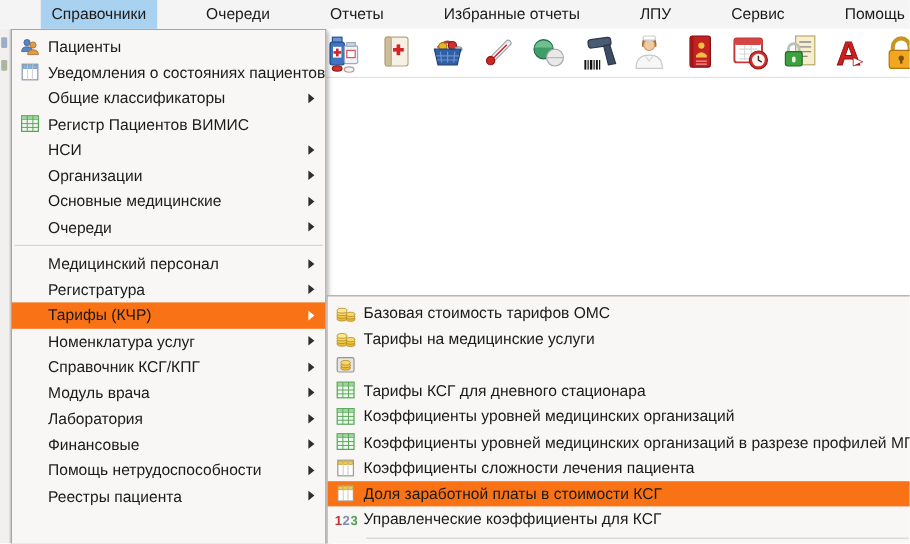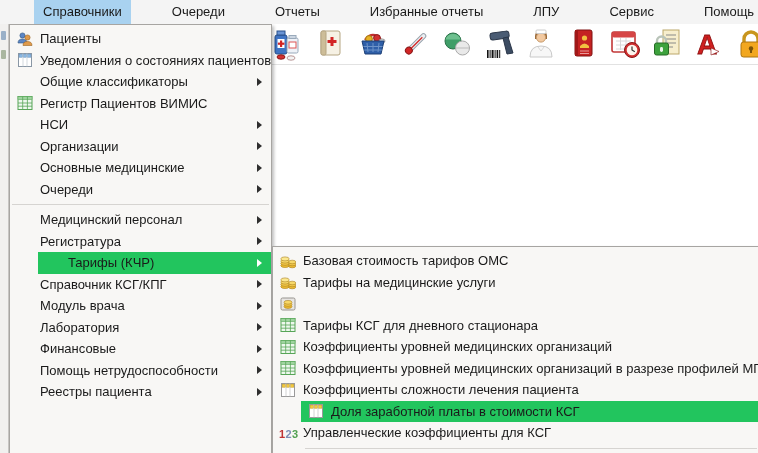--- a/index.html
+++ b/index.html
@@ -38,21 +38,21 @@
   .panel{
     position:absolute;background:#f8f7f5;border:1px solid #a7a5a2;
     box-shadow:2px 2px 3px rgba(0,0,0,0.25);box-sizing:border-box;
     padding-top:3px;
   }
   .dropdown{left:9px;top:24px;width:263px;height:430px;z-index:20;}
   .submenu{left:272px;top:246px;width:488px;height:210px;z-index:30;}
   .mi{
     display:flex;align-items:center;height:21.5px;cursor:default;
   }
-  .mi.sel{background:#22c55e;margin-left:28px;}
+  .mi.sel{background:#f97316;}
   .mi .ic{
     width:30px;flex:0 0 30px;display:flex;justify-content:center;align-items:center;
   }
   .mi .lbl{flex:1 1 auto;white-space:nowrap;overflow:hidden;}
   .mi .arr{
     width:0;height:0;flex:0 0 auto;margin:0 9px 0 6px;
     border-top:4px solid transparent;border-bottom:4px solid transparent;
     border-left:5px solid #2e2e2e;
   }
   .mi.sel .arr{border-left-color:#ffffff;}
@@ -271,20 +271,25 @@
     <span class="lbl">Регистратура</span>
     <span class="arr"></span>
   </div>
   <div class="mi sel">
     <span class="ic"></span>
     <span class="lbl">Тарифы (КЧР)</span>
     <span class="arr"></span>
   </div>
   <div class="mi">
     <span class="ic"></span>
+    <span class="lbl">Номенклатура услуг</span>
+    <span class="arr"></span>
+  </div>
+  <div class="mi">
+    <span class="ic"></span>
     <span class="lbl">Справочник КСГ/КПГ</span>
     <span class="arr"></span>
   </div>
   <div class="mi">
     <span class="ic"></span>
     <span class="lbl">Модуль врача</span>
     <span class="arr"></span>
   </div>
   <div class="mi">
     <span class="ic"></span>

